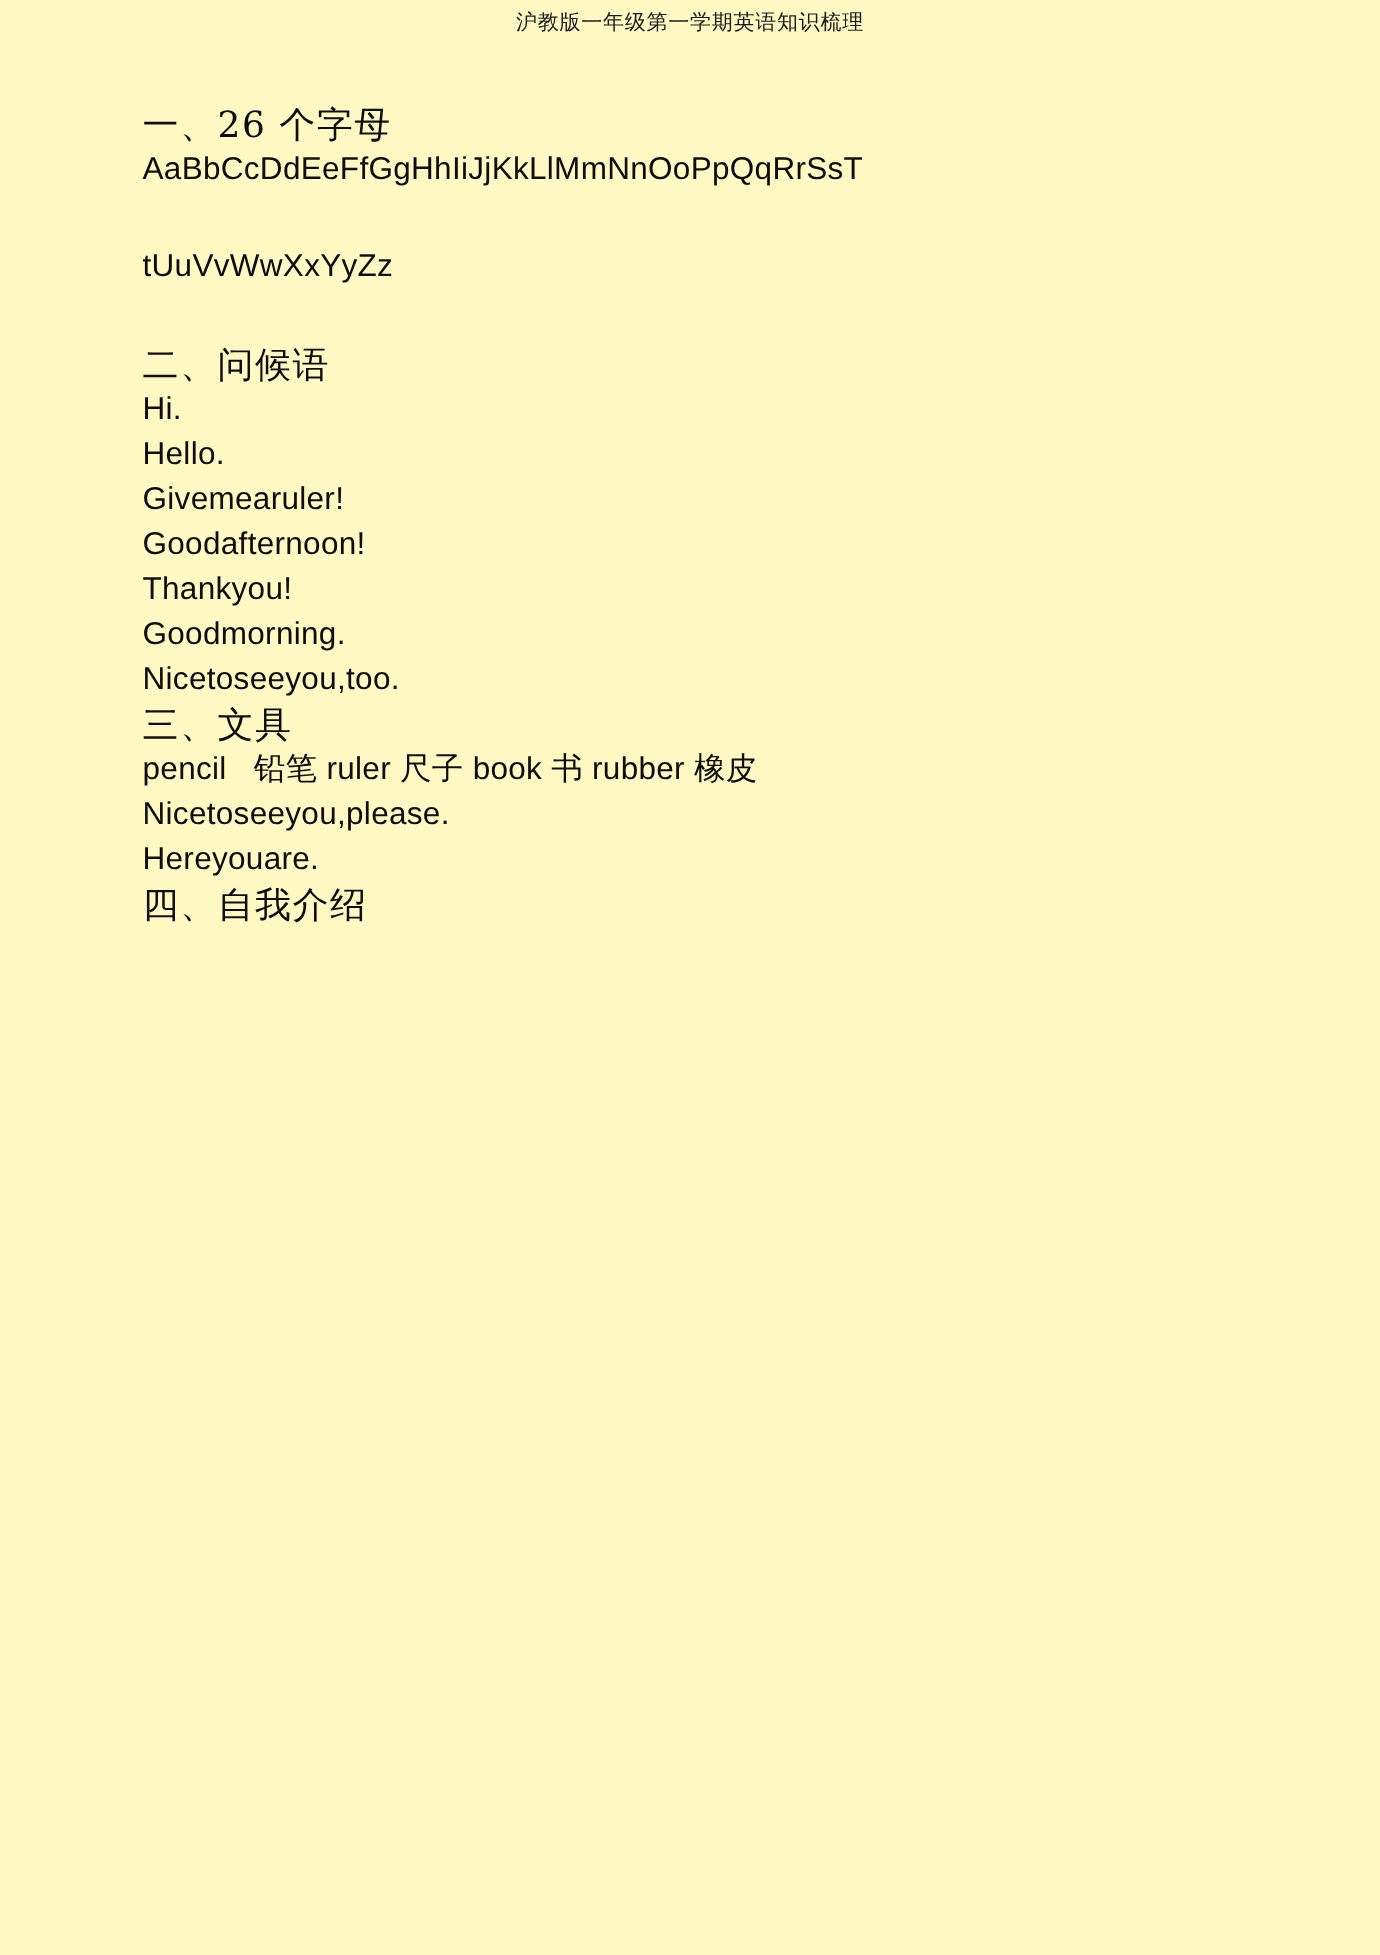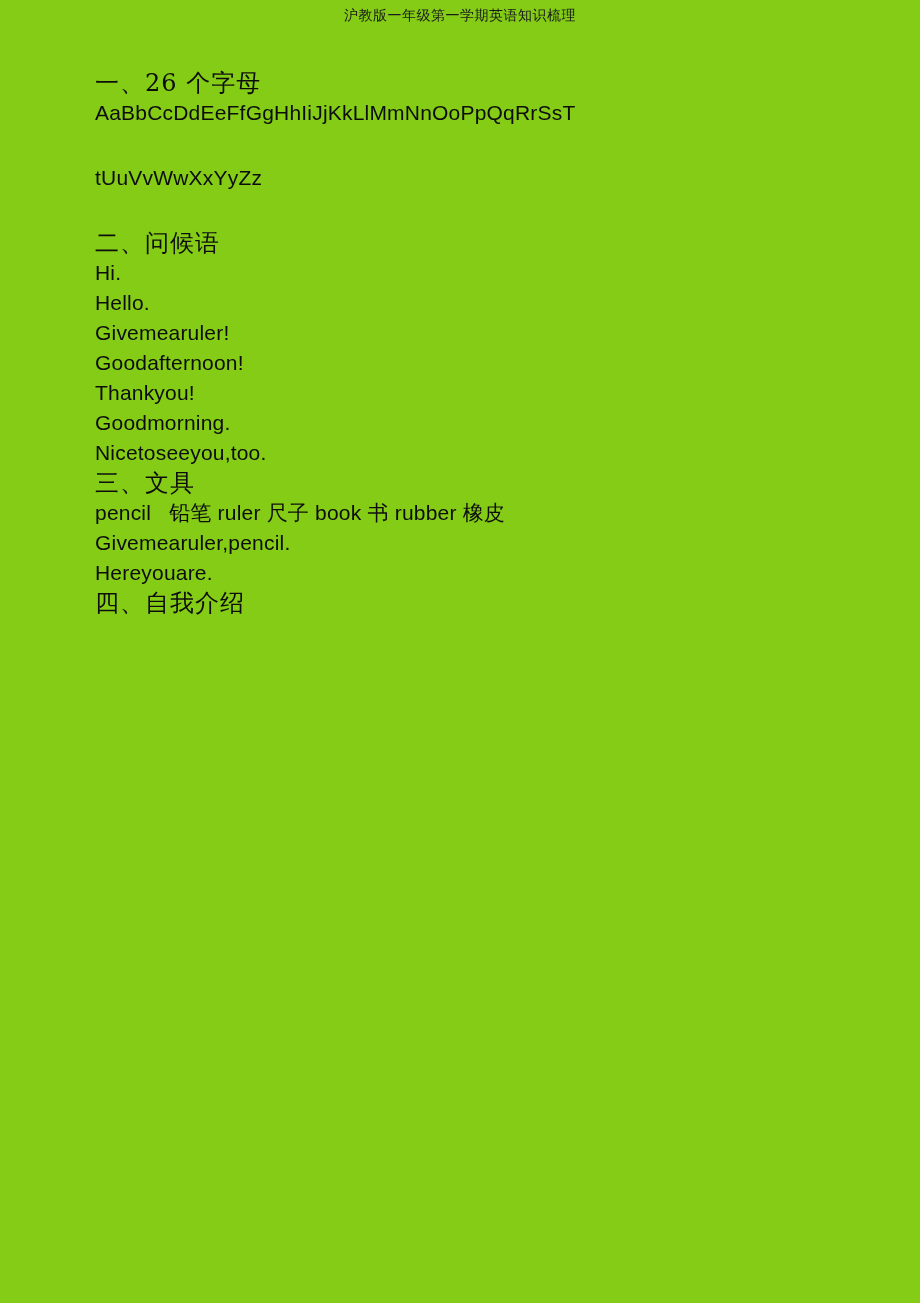--- a/index.html
+++ b/index.html
@@ -11,21 +11,21 @@
     width: 920px;
     height: 1303px;
     position: relative;
     font-family: "Liberation Sans", sans-serif;
     color: #0d0d0d;
     overflow: hidden;
   }
   .doc-page {
     width: 920px;
     height: 1303px;
-    background: #84cc16;
+    background: #fef9c3;
   }
   .doc-title {
     padding-top: 7px;
     text-align: center;
     font-family: "DejaVu Serif", "Liberation Serif", serif;
     font-size: 14px;
     line-height: 17px;
     color: #1a1a1a;
     letter-spacing: 0.5px;
   }
@@ -71,19 +71,19 @@
     <div class="line en">Hi.</div>
     <div class="line en">Hello.</div>
     <div class="line en">Givemearuler!</div>
     <div class="line en">Goodafternoon!</div>
     <div class="line en">Thankyou!</div>
     <div class="line en">Goodmorning.</div>
     <div class="line en">Nicetoseeyou,too.</div>
 
     <div class="line cn-header">三、文具</div>
     <div class="line en">pencil   铅笔 ruler 尺子 book 书 rubber 橡皮</div>
-    <div class="line en">Givemearuler,pencil.</div>
+    <div class="line en">Nicetoseeyou,please.</div>
     <div class="line en">Hereyouare.</div>
 
     <div class="line cn-header">四、自我介绍</div>
 
   </div>
 </div>
 
 </body></html>

